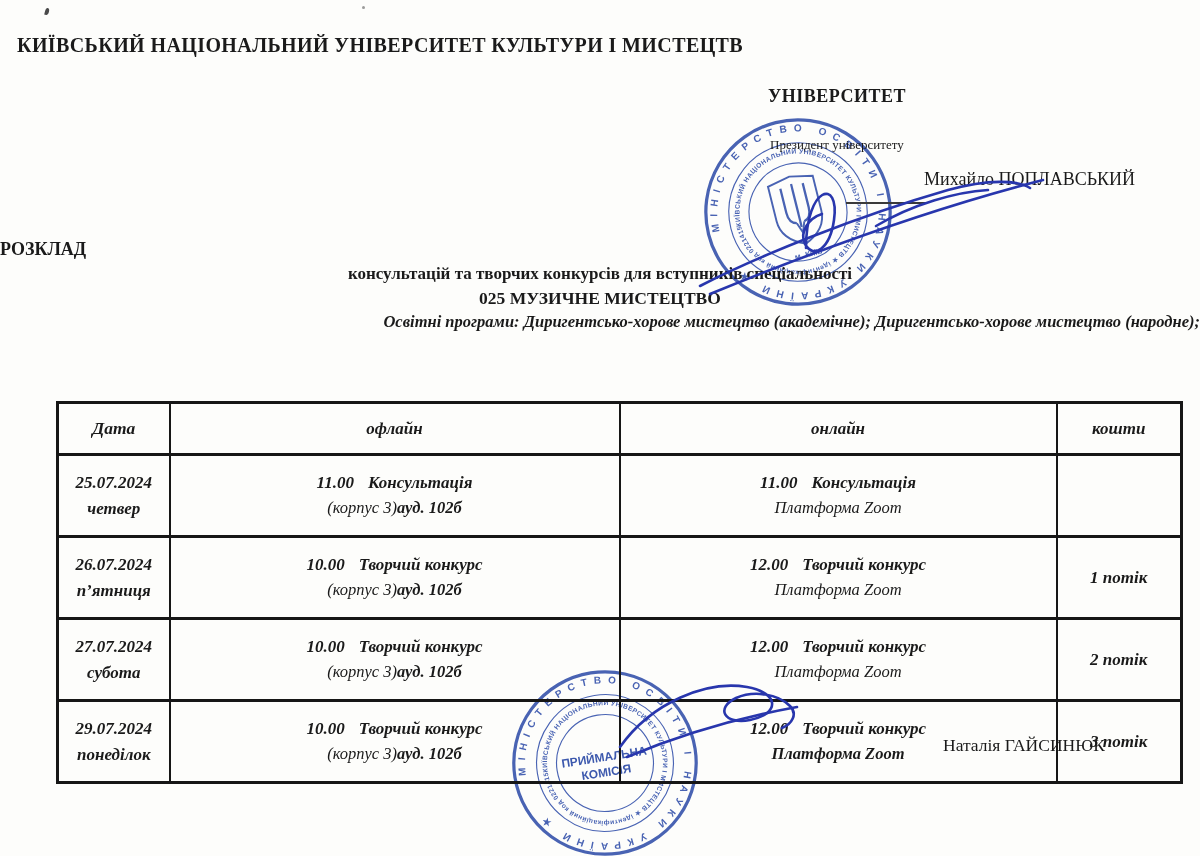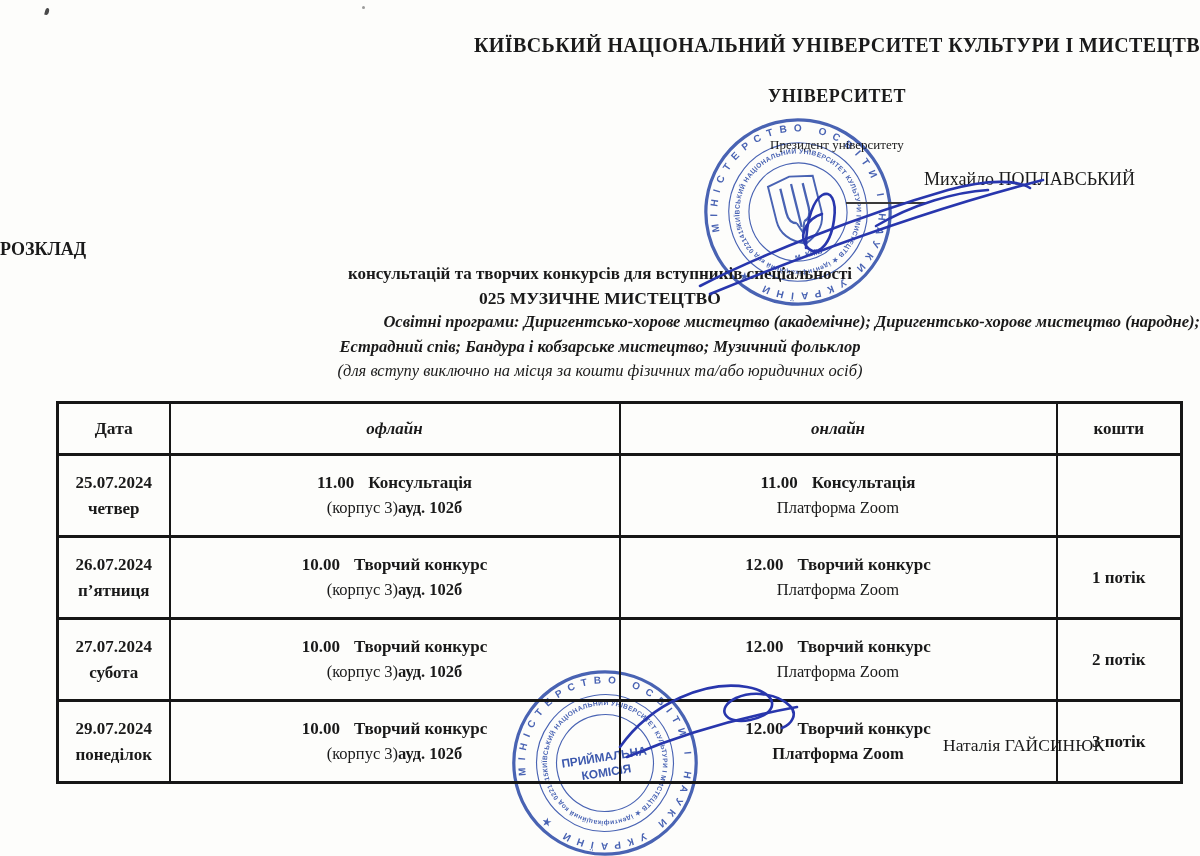--- a/index.html
+++ b/index.html
@@ -3,40 +3,40 @@
 <meta charset="utf-8">
 <style>
   html,body{margin:0;padding:0;background:#e8e8e8;}
   .page{
     position:relative;width:1200px;height:856px;background:#fdfdfb;
     font-family:"Liberation Serif", serif;color:#1a1a1a;overflow:hidden;
     margin:0 auto;
   }
   .abs{position:absolute;}
   
-  .doc-title{left:0;right:0;top:34px;text-align:right;font-size:20px;font-weight:bold;letter-spacing:.4px;z-index:2;}
+  .doc-title{left:17px;right:0;top:34px;text-align:left;font-size:20px;font-weight:bold;letter-spacing:.4px;z-index:2;}
   
   .approve-label{left:768px;top:86px;font-size:18px;font-weight:bold;letter-spacing:.5px;z-index:3;}
   .approve-role1{left:770px;top:111px;font-size:17px;z-index:3;}
   .approve-role2{left:770px;top:137px;font-size:13px;z-index:3;}
   .signer{left:924px;top:169px;font-size:18px;z-index:3;}
   .sign-line{left:846px;top:202px;width:80px;height:2px;background:#3a3a3a;z-index:3;}
   
   .h-doc{left:0;right:0;top:239px;font-size:18px;font-weight:bold;z-index:2;}
   .h-sub{left:0;right:0;top:264px;text-align:center;font-size:17px;font-weight:bold;z-index:2;}
   .h-spec{left:0;right:0;top:288px;text-align:center;font-size:17.5px;font-weight:bold;z-index:2;}
   .h-prog1{left:0;right:0;top:312px;text-align:right;font-size:16.5px;font-weight:bold;font-style:italic;z-index:2;}
   .h-prog2{left:0;right:0;top:337px;text-align:center;font-size:16.5px;font-weight:bold;font-style:italic;z-index:2;}
   .h-note{left:0;right:0;top:361px;text-align:center;font-size:16.5px;font-style:italic;z-index:2;}
   
   .sched{left:56px;top:401px;width:1124px;border-collapse:collapse;table-layout:fixed;z-index:2;position:absolute;}
   .sched th,.sched td{
     border-top:3px solid #161616;border-bottom:3px solid #161616;
     border-left:2px solid #161616;border-right:2px solid #161616;
-    text-align:center;vertical-align:middle;padding:14px 4px;
+    text-align:center;vertical-align:middle;padding:14px 4px;font-style:italic;
   }
   .sched{border:3px solid #161616;}
   .sched thead tr{height:32px;}
   .sched tbody tr{height:52px;}
   .th-date{font-size:17.5px;font-weight:bold;}
   .th-off,.th-on{font-size:17px;font-weight:bold;font-style:italic;}
   .th-stream{font-size:17px;font-weight:bold;}
   .c-date{font-weight:bold;font-size:17px;line-height:1.5;}
   .c-ev .l1{font-weight:bold;font-size:17px;line-height:1.45;}
   .c-ev .l2{font-size:16.5px;line-height:1.45;}
@@ -108,22 +108,20 @@
     <path d="M 12,160 C 70,130 170,90 260,64 C 300,53 330,54 342,62"></path>
     <path d="M 22,168 C 110,132 230,86 355,54"></path>
     <path d="M 118,122 C 118,60 152,52 146,94 C 142,122 126,134 117,118 C 111,106 121,92 134,88"></path>
     <path d="M 188,100 C 225,78 268,66 300,64"></path>
   </svg>
 
   <div class="h-doc abs">РОЗКЛАД</div>
   <div class="h-sub abs">консультацій та творчих конкурсів для вступників спеціальності</div>
   <div class="h-spec abs">025 МУЗИЧНЕ МИСТЕЦТВО</div>
   <div class="h-prog1 abs">Освітні програми: Диригентсько-хорове мистецтво (академічне); Диригентсько-хорове мистецтво (народне);</div>
-  <div class="h-prog2 abs">Естрадний спів; Бандура і кобзарське мистецтво; Музичний фольклор</div>
-  <div class="h-note abs">(для вступу виключно на місця за кошти фізичних та/або юридичних осіб)</div>
 
   <table class="sched">
     <colgroup>
       <col style="width:112px">
         <col style="width:450px">
         <col style="width:437px">
         <col style="width:125px">
     </colgroup>
     <thead>
       <tr>

